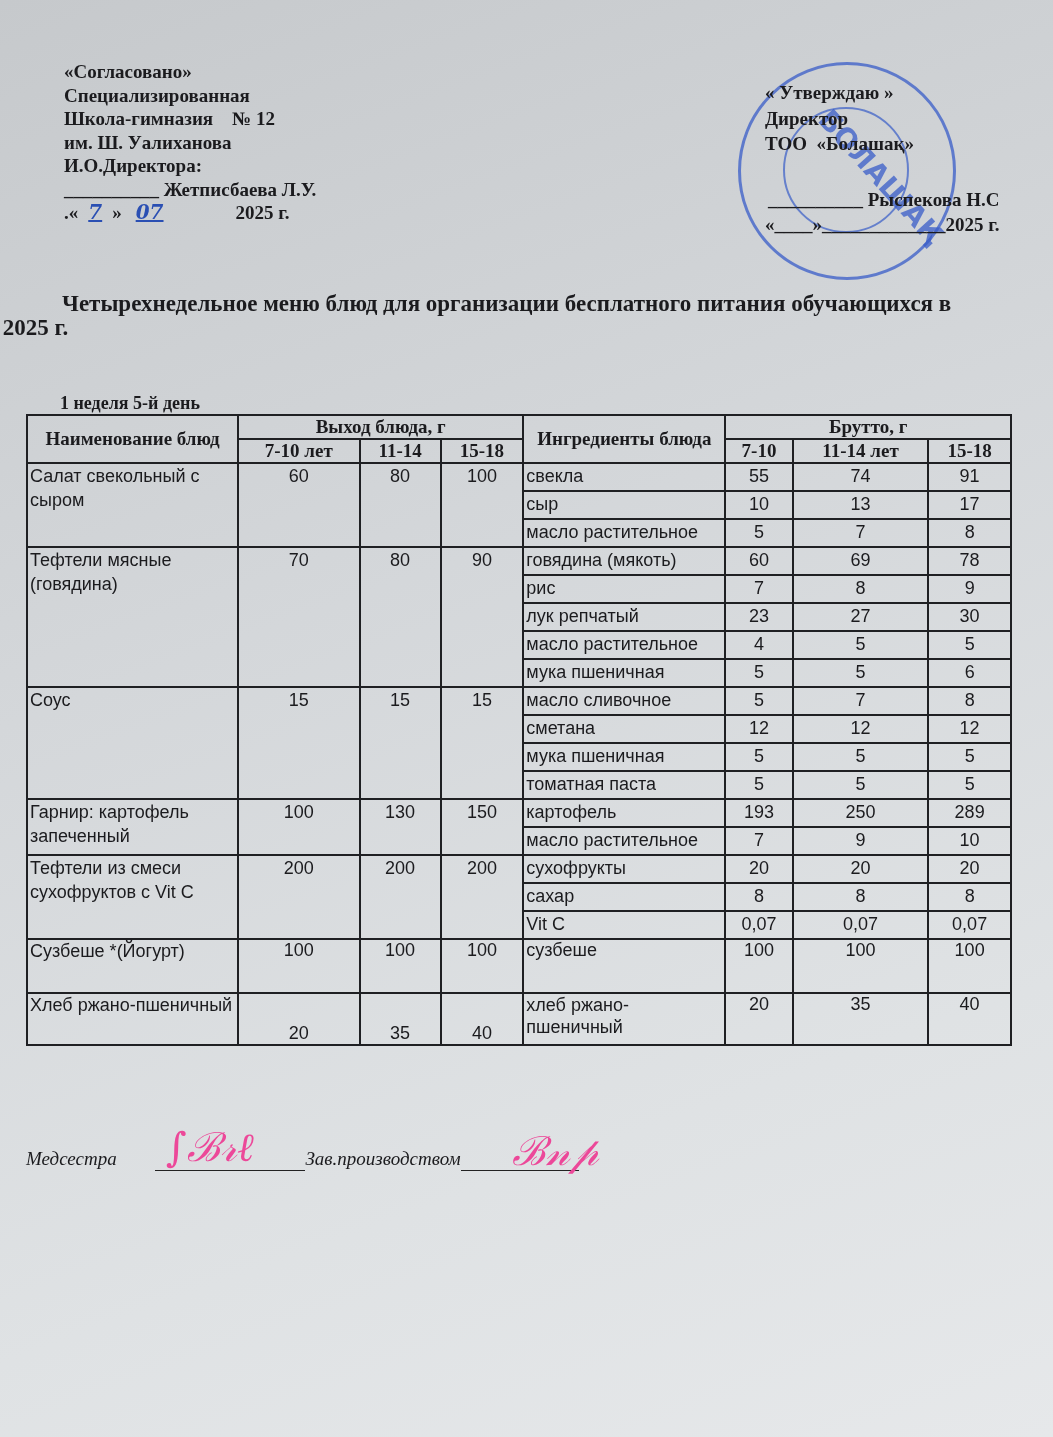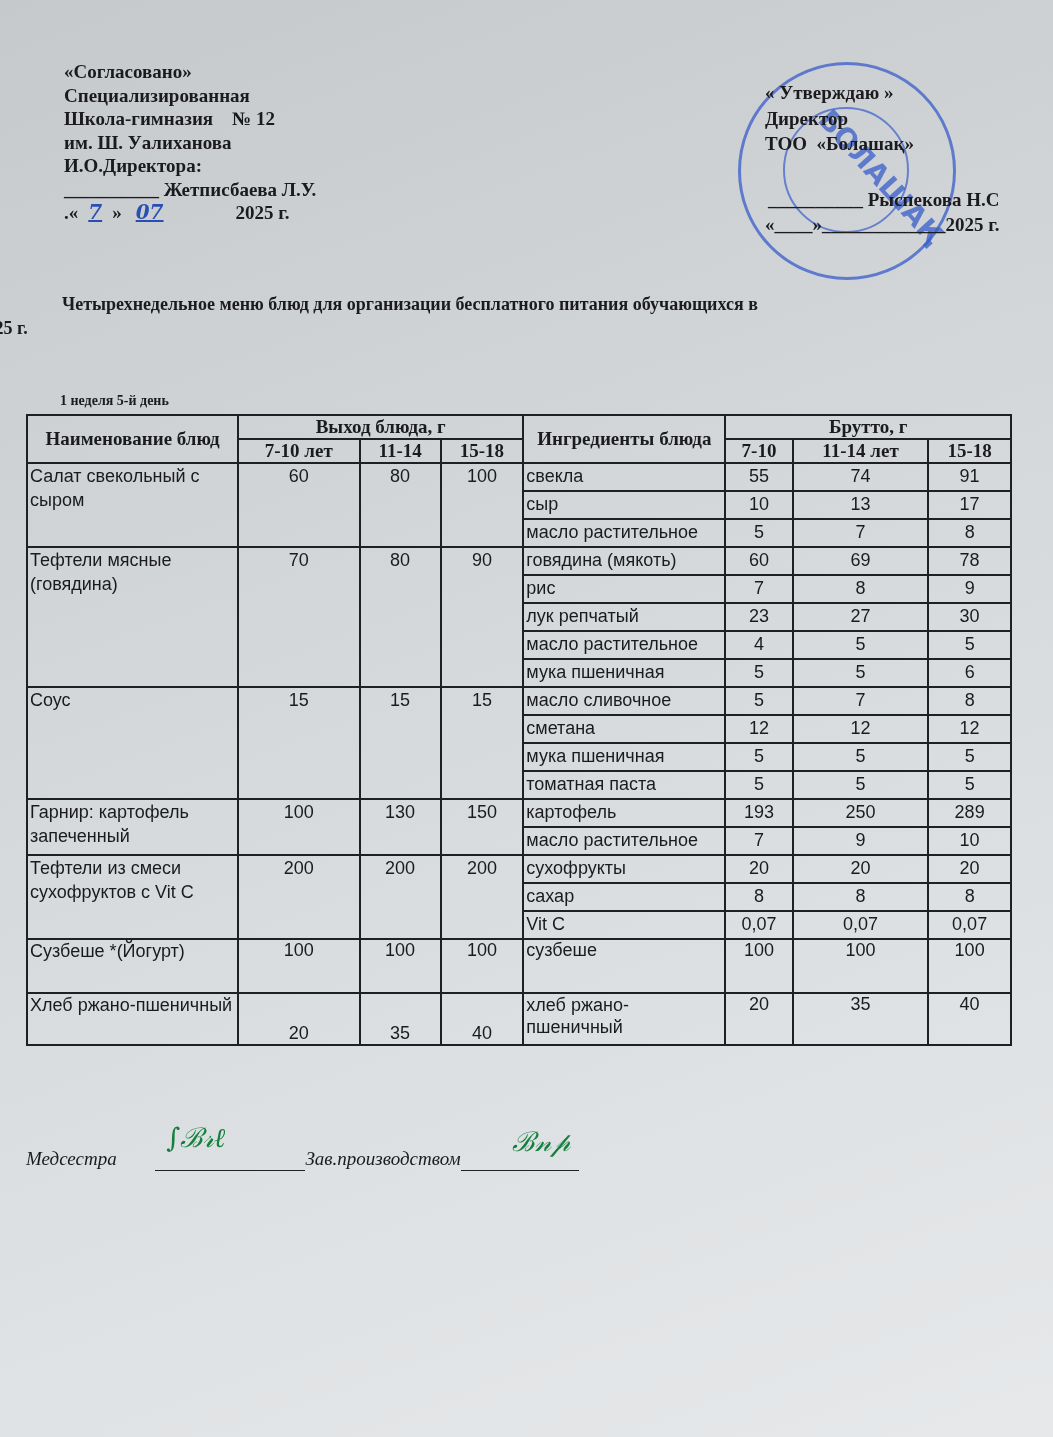--- a/index.html
+++ b/index.html
@@ -15,36 +15,36 @@
   .hdr-right div { white-space: pre; }
   .hw { color: #2a4fb3; font-family: "DejaVu Serif", serif; font-style: italic; font-size: 20px; }
   .stamp {
     left: 738px; top: 62px; width: 212px; height: 212px; border-radius: 50%;
     border: 3px solid rgba(56,92,200,0.75);
   }
   .stamp .inner { position: absolute; left: 42px; top: 42px; width: 122px; height: 122px;
     border-radius: 50%; border: 2px solid rgba(56,92,200,0.7); }
   .stamp .word { position: absolute; left: 55px; top: 95px; font-size: 28px; font-weight: bold;
     color: rgba(56,92,200,0.75); transform: rotate(48deg); font-family: "DejaVu Sans", sans-serif; }
-  .title { left: 62px; top: 292px; width: 900px; font-size: 18px; line-height: 24px; font-weight: bold; }
+  .title { left: 62px; top: 292px; width: 900px; font-size: 23px; line-height: 24px; font-weight: bold; }
   .title .c { text-align: left; width: 100%; }
-  .daylabel { left: 60px; top: 393px; font-size: 14px; font-weight: bold; }
+  .daylabel { left: 60px; top: 393px; font-size: 18px; font-weight: bold; }
   table.menu {
     position: absolute; left: 26px; top: 414px; width: 986px;
     border-collapse: collapse; font-family: "Liberation Sans", sans-serif; font-size: 18px;
   }
   table.menu td, table.menu th { border: 2px solid #1f2023; padding: 0 2px; vertical-align: top; }
   table.menu th { font-family: "Liberation Serif", serif; font-weight: bold; text-align: center; vertical-align: middle; font-size: 19px; line-height: 22px; }
   td.num { text-align: center; }
   td.dish { width: 205px; line-height: 22px; }
   td.ing { width: 196px; }
   tr.r td { height: 26px; line-height: 24px; }
   .sig { top: 1148px; font-family: "Liberation Serif", serif; font-style: italic; font-size: 19px; }
   .sigline { border-bottom: 1.5px solid #222; display: inline-block; }
-  .scrib { color: #15803d; font-family: "DejaVu Serif", serif; font-style: italic; font-size: 27px; position: absolute; }
+  .scrib { color: #ec4899; font-family: "DejaVu Serif", serif; font-style: italic; font-size: 40px; position: absolute; }
 </style>
 </head>
 <body>
 
 <div class="abs hdr-left">
   <div>«Согласовано»</div>
   <div>Специализированная</div>
   <div>Школа-гимназия    № 12</div>
   <div>им. Ш. Уалиханова</div>
   <div>И.О.Директора:</div>

